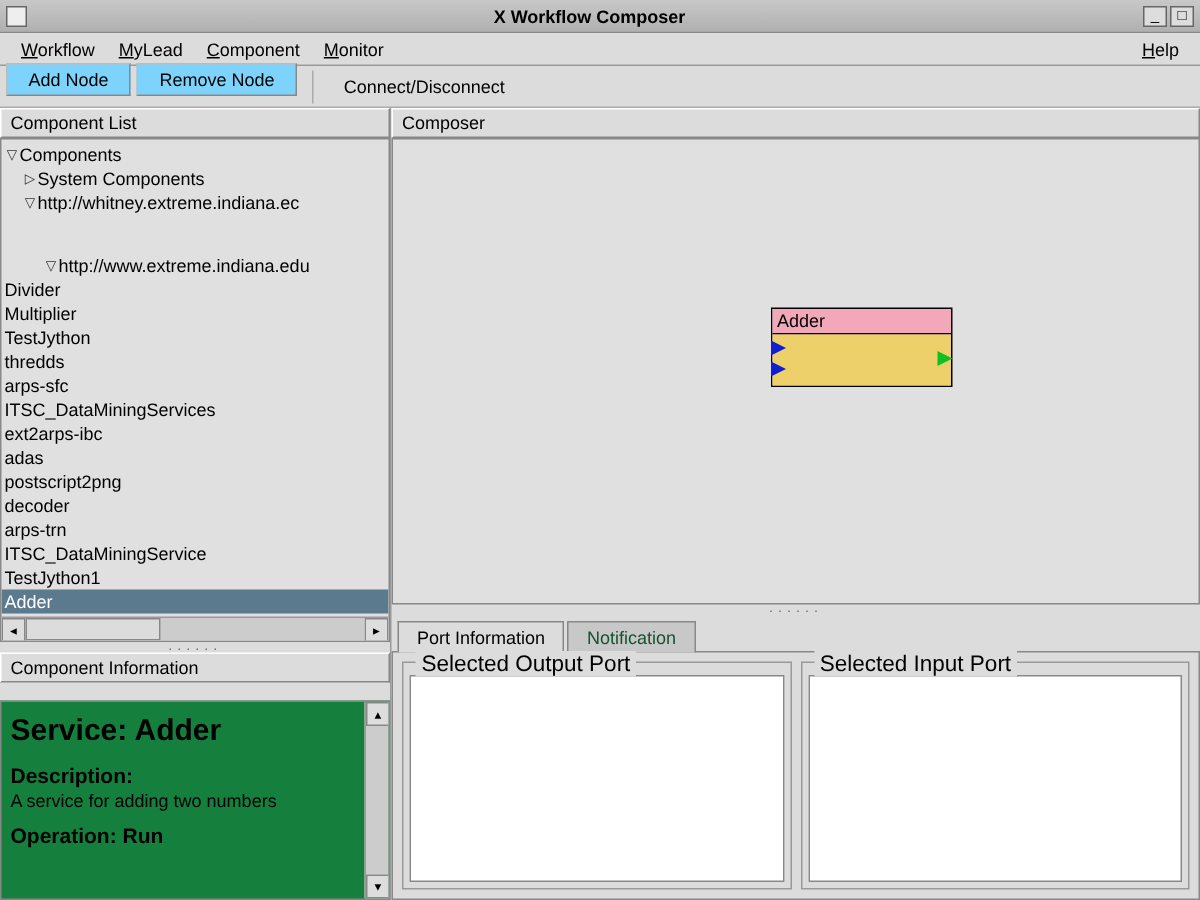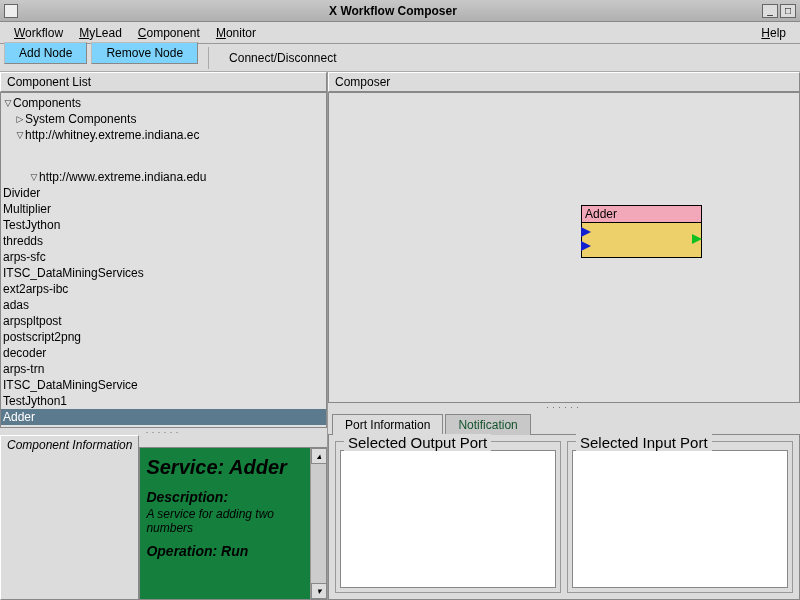--- a/index.html
+++ b/index.html
@@ -18,21 +18,21 @@
   .menubar .menuitem span.u { text-decoration: underline; }
 
   
   .toolbar { height: 28px; background: #dcdcdc; border-bottom: 1px solid #aaa; display: flex; align-items: center; }
   .toolbar .toolbtn { border: 1px solid #bbb; border-right-color:#888; border-bottom-color:#888; background: #7dd3fc; padding: 3px 14px; margin: 2px 0 12px 4px; cursor: default; }
   .toolbar .sep { width: 1px; height: 22px; background: #aaa; margin: 0 10px; }
   .toolbar .plain { padding: 3px 10px; }
 
   
   .main { display: flex; height: calc(600px - 22px - 22px - 28px); }
-  .leftcol { width: 328px; display: flex; flex-direction: column; border-right: 1px solid #999; }
+  .leftcol { width: 261px; display: flex; flex-direction: column; border-right: 1px solid #999; }
   .rightcol { flex: 1; display: flex; flex-direction: column; }
 
   
   .panelhead { background: #dcdcdc; border: 1px solid #888; border-top-color:#fff; border-left-color:#fff; padding: 2px 6px; }
 
   
   .treewrap { flex: 1; border: 1px solid #888; background: #e0e0e0; overflow: hidden; position: relative; }
   .tree { padding: 2px 0; font-size: 12px; line-height: 16px; color: #000; white-space: nowrap; overflow: hidden; }
   .tree .row { display: flex; align-items: center; padding: 0 2px; }
   .tree .tri { width: 10px; display:inline-block; text-align:center; font-size:9px; color:#333; }
@@ -44,21 +44,21 @@
   .tree .sel { background: #5b7a8e; color: #fff; display:block; }
 
   .hscroll { height: 16px; background: #dcdcdc; border-top: 1px solid #999; display:flex; }
   .hscroll .arrow { width:16px; height:16px; border:1px solid #888; background:#ddd; display:flex;align-items:center;justify-content:center;font-size:9px; }
   .hscroll .track { flex:1; background:#ccc; position:relative; }
   .hscroll .thumb { position:absolute; left:0; top:0; bottom:0; width:40%; background:#dcdcdc; border:1px solid #888; }
 
   .gripper { height: 7px; display:flex; justify-content:center; align-items:center; cursor: row-resize; font-size:9px; color:#666; letter-spacing:3px; }
 
   
-  .compinfo-wrap { height: 165px; display:flex; flex-direction:row;font-style:italic; }
+  .compinfo-wrap { height: 165px; display:flex; flex-direction:column; }
   .compinfo-body { flex:1; border:1px solid #888; background:#15803d; padding:4px 6px; overflow:hidden; position:relative;margin-top:12px; }
   .compinfo-body .scrollbar { position:absolute; right:0; top:0; bottom:0; width:16px; background:#dcdcdc; border-left:1px solid #999; }
   .compinfo-body .scrollbar .arrow { width:16px;height:16px;border:1px solid #888;background:#ddd;display:flex;align-items:center;justify-content:center;font-size:9px; }
   .compinfo-body .scrollbar .track { position:absolute; top:16px; bottom:16px; left:0; right:0; background:#ccc; }
   .compinfo-body .scrollbar .arrow.down { position:absolute; bottom:0; }
   .compinfo-body h2 { font-size: 20px; font-weight:bold; margin: 4px 0 10px 0; }
   .compinfo-body h3 { font-size: 14px; font-weight:bold; margin: 6px 0 2px 0; }
   .compinfo-body p { font-size: 12px; margin: 2px 0 8px 0; }
 
   
@@ -145,23 +145,20 @@
         <div class="row indent4">
             <span>ITSC_DataMiningServices</span>
           </div>
         <div class="row indent4">
             <span>ext2arps-ibc</span>
           </div>
         <div class="row indent4">
             <span>adas</span>
           </div>
         <div class="row indent4">
-            <span>arpspltpost</span>
-          </div>
-        <div class="row indent4">
             <span>postscript2png</span>
           </div>
         <div class="row indent4">
             <span>decoder</span>
           </div>
         <div class="row indent4">
             <span>arps-trn</span>
           </div>
         <div class="row indent4">
             <span>ITSC_DataMiningService</span>

